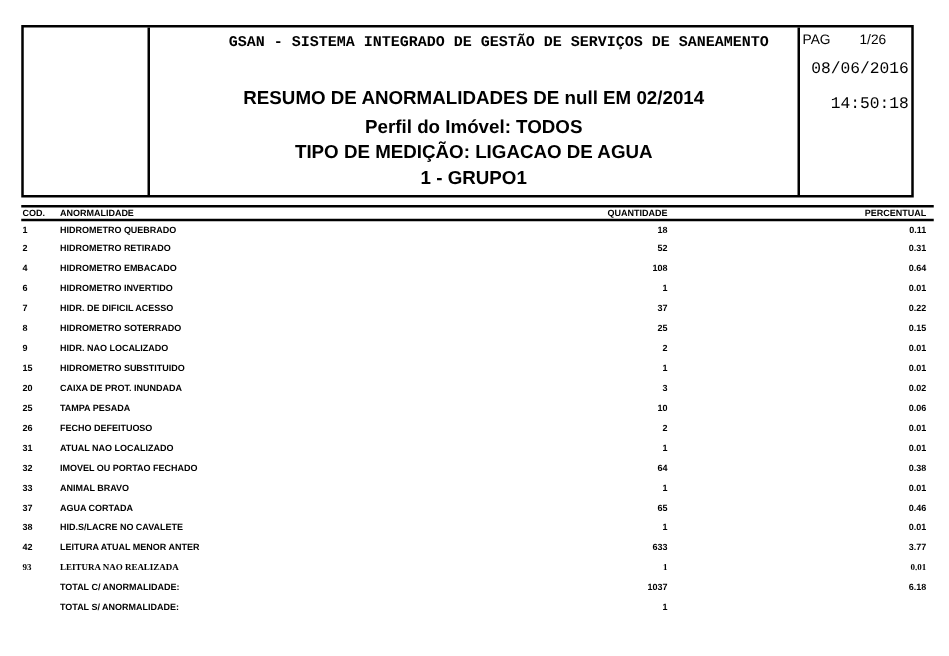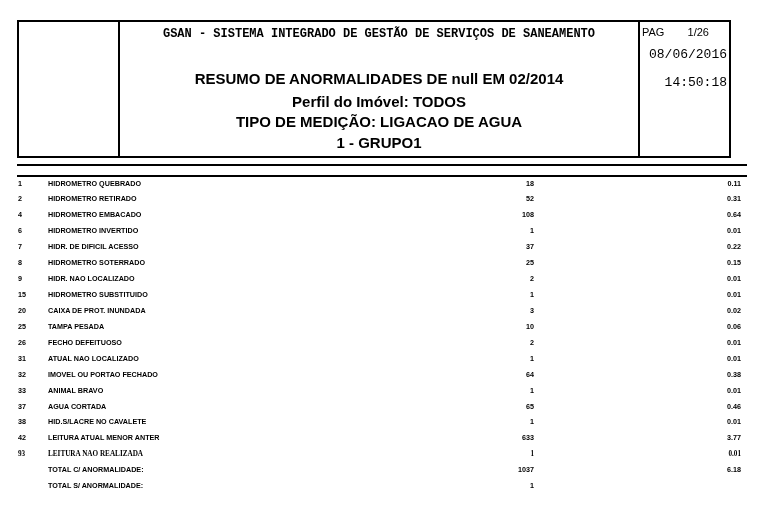--- a/index.html
+++ b/index.html
@@ -16,21 +16,21 @@
   .vline { position:absolute; top:0; bottom:0; width:2px; background:#000; }
   .vline-1 { left:99px; }
   .vline-2 { left:619px; }
 
   .hdr-center-line {
     position:absolute; left:101px; width:518px; text-align:center;
     white-space:pre; line-height:14px;
   }
   .mono-bold { font-family:"Liberation Mono", monospace; font-weight:bold; font-size:12px; }
   .sans-bold { font-weight:bold; font-size:15px; }
-  .l1 { top:5px; }  .l2 { top:28px; }  .l3 { top:50px; }
+  .l1 { top:5px;padding-left:20px; }  .l2 { top:28px; }  .l3 { top:50px; }
   .l4 { top:73px; } .l5 { top:93px; }  .l6 { top:114px; }
 
   .hdr-right { position:absolute; left:621px; top:0; width:89px; height:100%; }
   .pag-row {
     position:absolute; top:3px; left:2px; right:20px;
     display:flex; justify-content:space-between;
     font-size:11px; line-height:14px;
   }
   .hdr-date, .hdr-time {
     position:absolute; right:2px; left:0; text-align:right;
@@ -76,20 +76,26 @@
       <div class="pag-row">
         <span>PAG</span>
         <span>1/26</span>
       </div>
       <div class="hdr-date">08/06/2016</div>
       <div class="hdr-time">14:50:18</div>
     </div>
   </div>
 
   <div class="t-line t-line-top"></div>
+  <div class="t-head">
+    <span class="c-cod">COD.</span>
+    <span class="c-anorm">ANORMALIDADE</span>
+    <span class="c-qtd">QUANTIDADE</span>
+    <span class="c-pct">PERCENTUAL</span>
+  </div>
   <div class="t-line t-line-under"></div>
 
   <div>
       <div class="t-row" style="top: 178.5px;">
         <span class="c-cod">1</span>
         <span class="c-anorm">HIDROMETRO QUEBRADO</span>
         <span class="c-qtd">18</span>
         <span class="c-pct">0.11</span>
       </div>
       <div class="t-row" style="top: 194.43px;">

